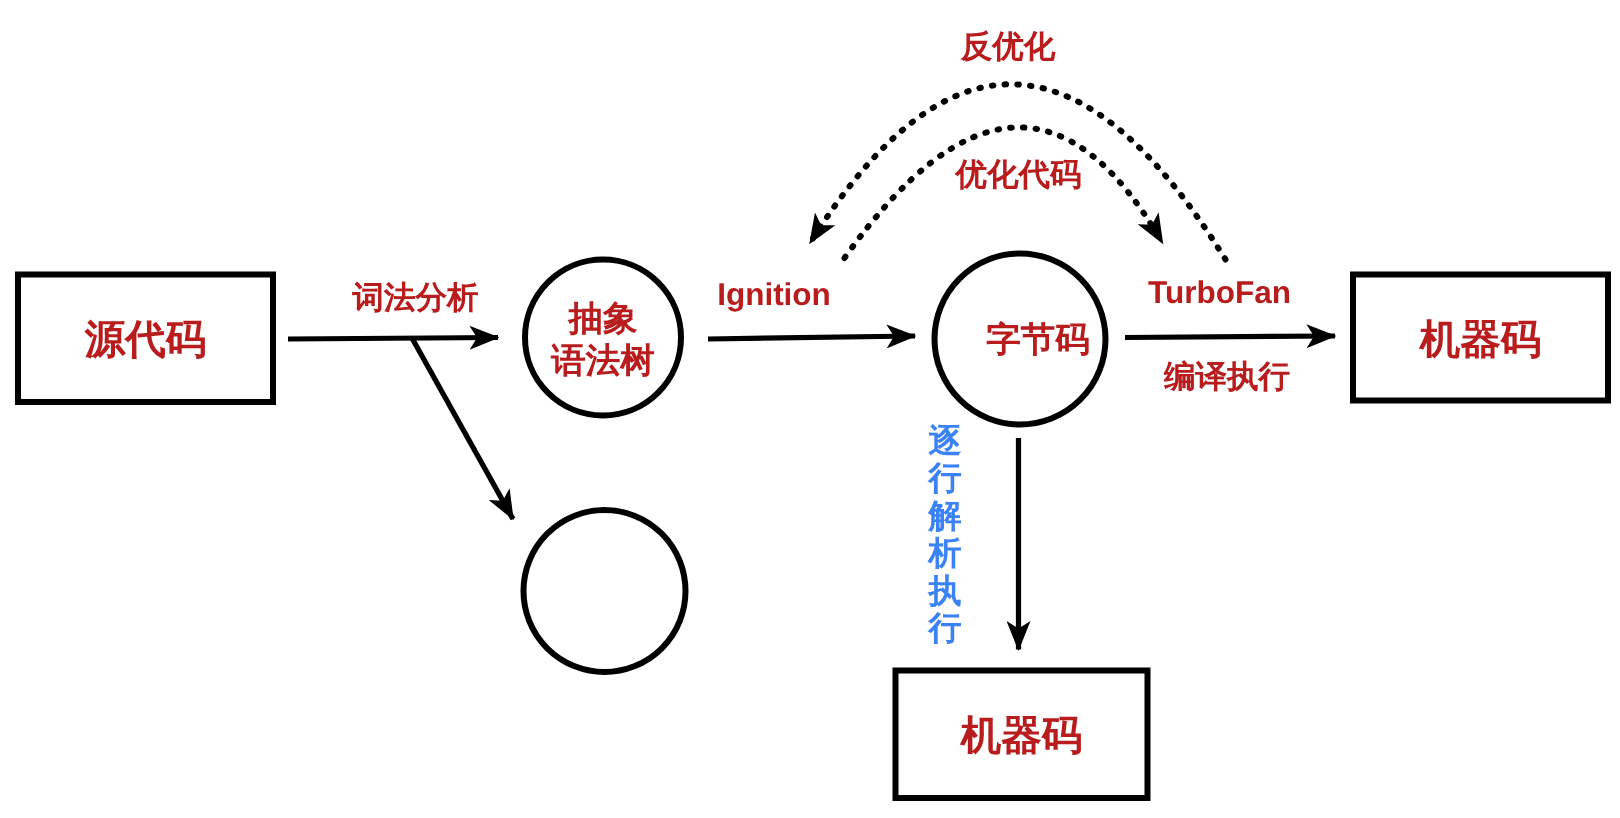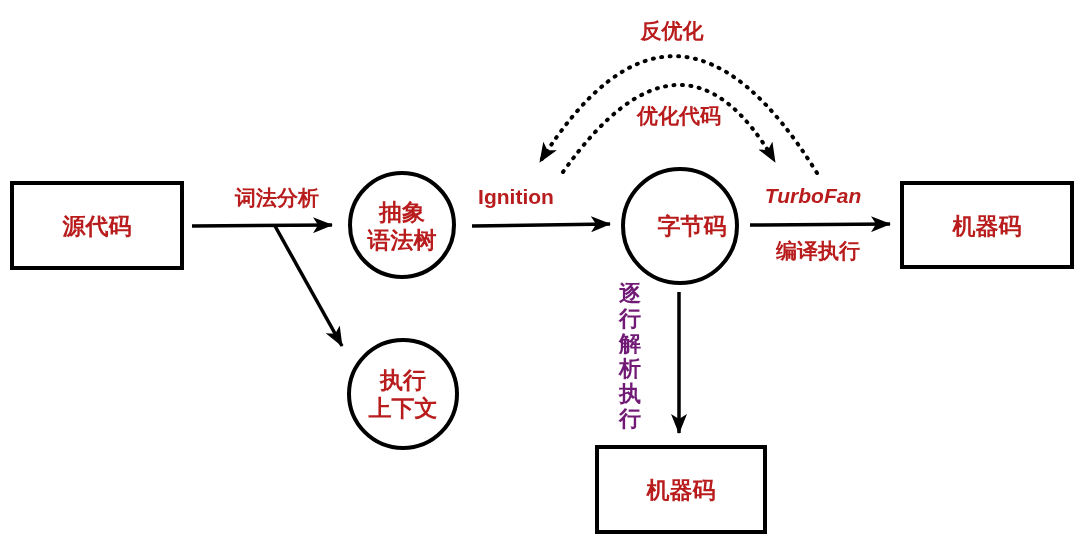--- a/index.html
+++ b/index.html
@@ -21,27 +21,27 @@
     top: 0;
   }
   .label {
     position: absolute;
     transform: translate(-50%, -50%);
     color: #b91c1c;
     font-weight: bold;
     text-align: center;
     white-space: nowrap;
   }
-  .box-label   { font-size: 23px; }
+  .box-label   { font-size: 27px; }
   .circle-label{ font-size: 23px; line-height: 1.22; }
   .edge-label  { font-size: 21px; }
   .vertical-label {
     position: absolute;
     transform: translate(-50%, 0);
-    color: #701a75;
+    color: #3b82f6;
     font-weight: bold;
     font-size: 22px;
     line-height: 25px;
     width: 24px;
     text-align: center;
     word-break: break-all;
     white-space: normal;
   }
 </style>
 </head>
@@ -74,36 +74,32 @@
     <path d="M 563 172 Q 683 3 775 162" fill="none" stroke="#000000" stroke-width="4" stroke-dasharray="1 7.5" stroke-linecap="round" marker-end="url(#arrowhead)"></path>
   </svg>
 
   <div class="label box-label" style="left:97px; top:226px;">源代码</div>
 
   <div class="label circle-label" style="left:402px; top:226px;">
     <div>抽象</div>
     <div>语法树</div>
   </div>
 
-  <div class="label circle-label" style="left:403px; top:394px;">
-    <div>执行</div>
-    <div>上下文</div>
-  </div>
 
   <div class="label circle-label" style="left:680px; top:226px;margin-left:12px;">字节码</div>
 
   <div class="label box-label" style="left:987px; top:226px;">机器码</div>
 
   <div class="label box-label" style="left:681px; top:490px;">机器码</div>
 
   <div class="label edge-label" style="left:277px; top:198px;">词法分析</div>
 
   <div class="label edge-label" style="left:516px; top:197px;">Ignition</div>
 
-  <div class="label edge-label" style="left:813px; top:196px;font-style:italic;">TurboFan</div>
+  <div class="label edge-label" style="left:813px; top:196px;">TurboFan</div>
 
   <div class="label edge-label" style="left:818px; top:251px;">编译执行</div>
 
   <div class="label edge-label" style="left:672px; top:31px;">反优化</div>
 
   <div class="label edge-label" style="left:679px; top:116px;">优化代码</div>
 
   <div class="vertical-label" style="left:630px; top:281px;">逐行解析执行</div>
 
 </div>

